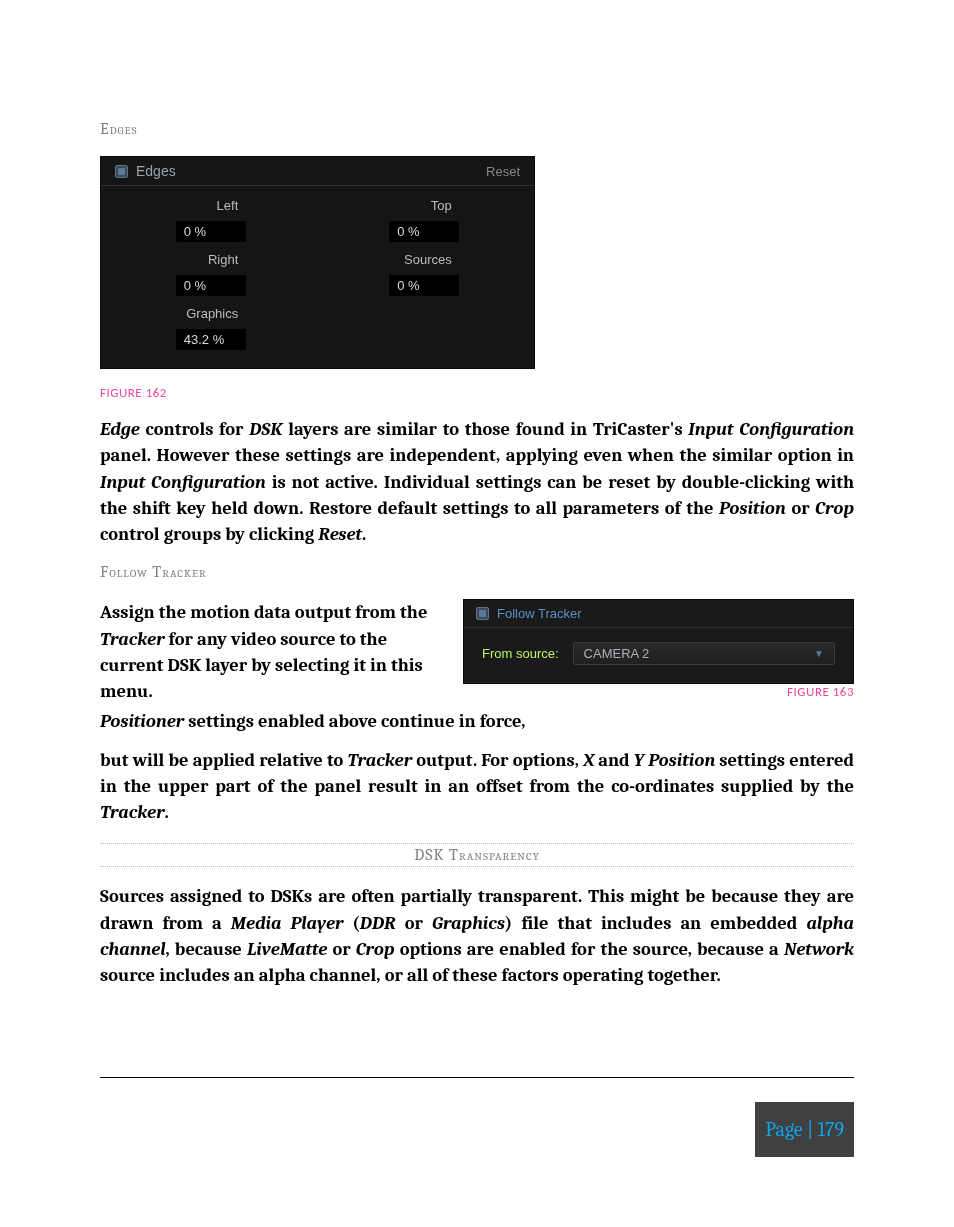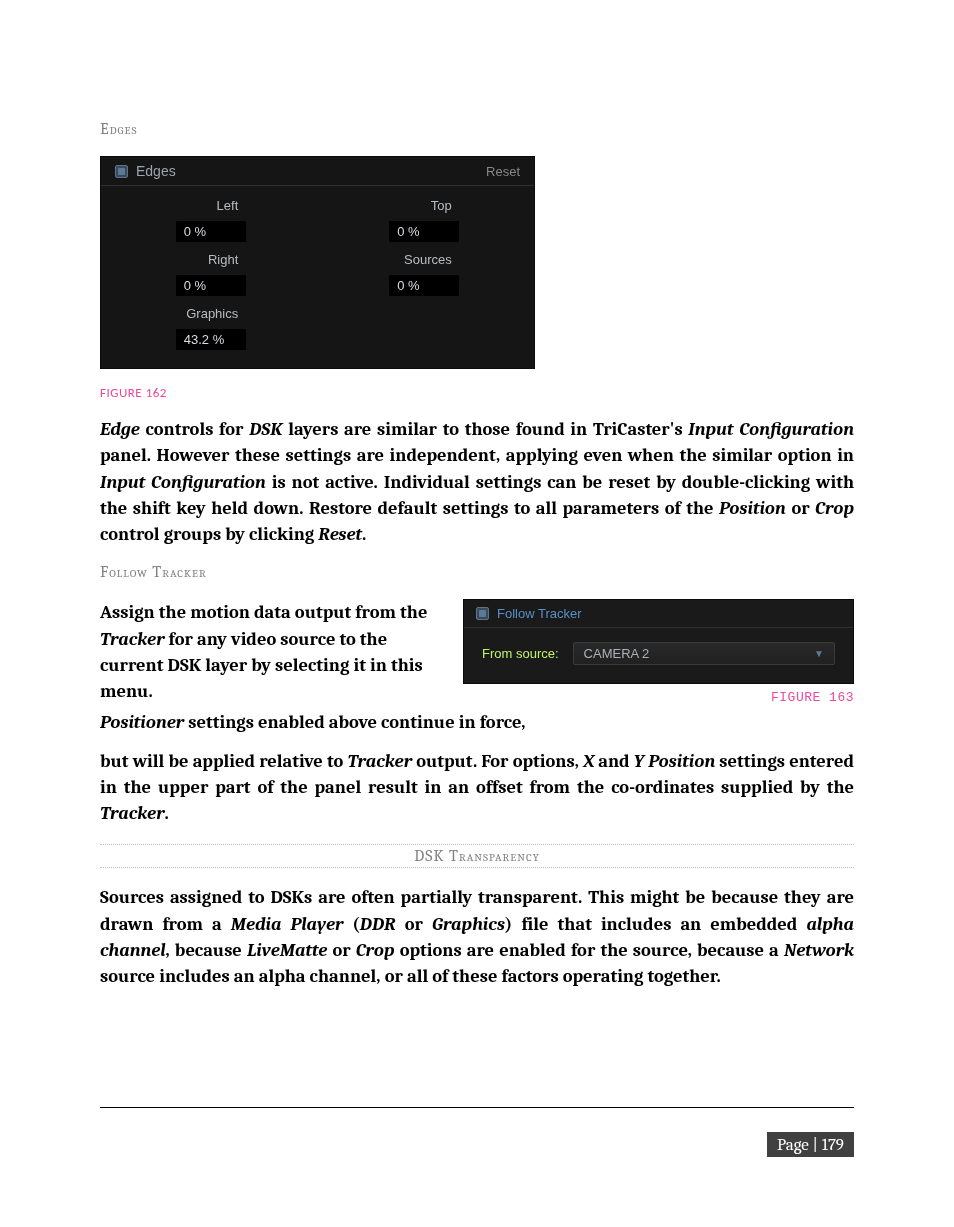--- a/index.html
+++ b/index.html
@@ -108,23 +108,21 @@
   }
   .caption {
     font-family: 'Calibri', 'Segoe UI', Arial, sans-serif;
     font-size: 13px;
     color: #ec4899;
     letter-spacing: 0.5px;
     margin-bottom: 16px;
   }
   .right-caption {
     text-align: right;
-    margin-top: 6px;
     margin-bottom: 0;
-    font-family: Liberation Mono, monospace;
   }
   .para {
     font-size: 18.5px;
     line-height: 1.42;
     text-align: justify;
     margin-bottom: 16px;
     font-weight: bold;
   }
   .follow-block {
     display: flex;
@@ -187,24 +185,24 @@
     bottom: 70px;
     left: 100px;
     right: 100px;
     border-top: 1px solid #000;
     padding-top: 24px;
     display: flex;
     justify-content: flex-end;
   }
   .page-badge {
     background: #404040;
-    color: #ffffff;
+    color: #0ea5e9;
     font-family: Cambria, Georgia, serif;
-    font-size: 17px;
-    padding: 3px 10px;
+    font-size: 20px;
+    padding: 16px 10px;
   }
 </style>
 </head>
 <body>
 
 <div class="section-heading">Edges</div>
 
 <div class="edges-panel">
   <div class="edges-header">
     <div class="edges-title-wrap">

